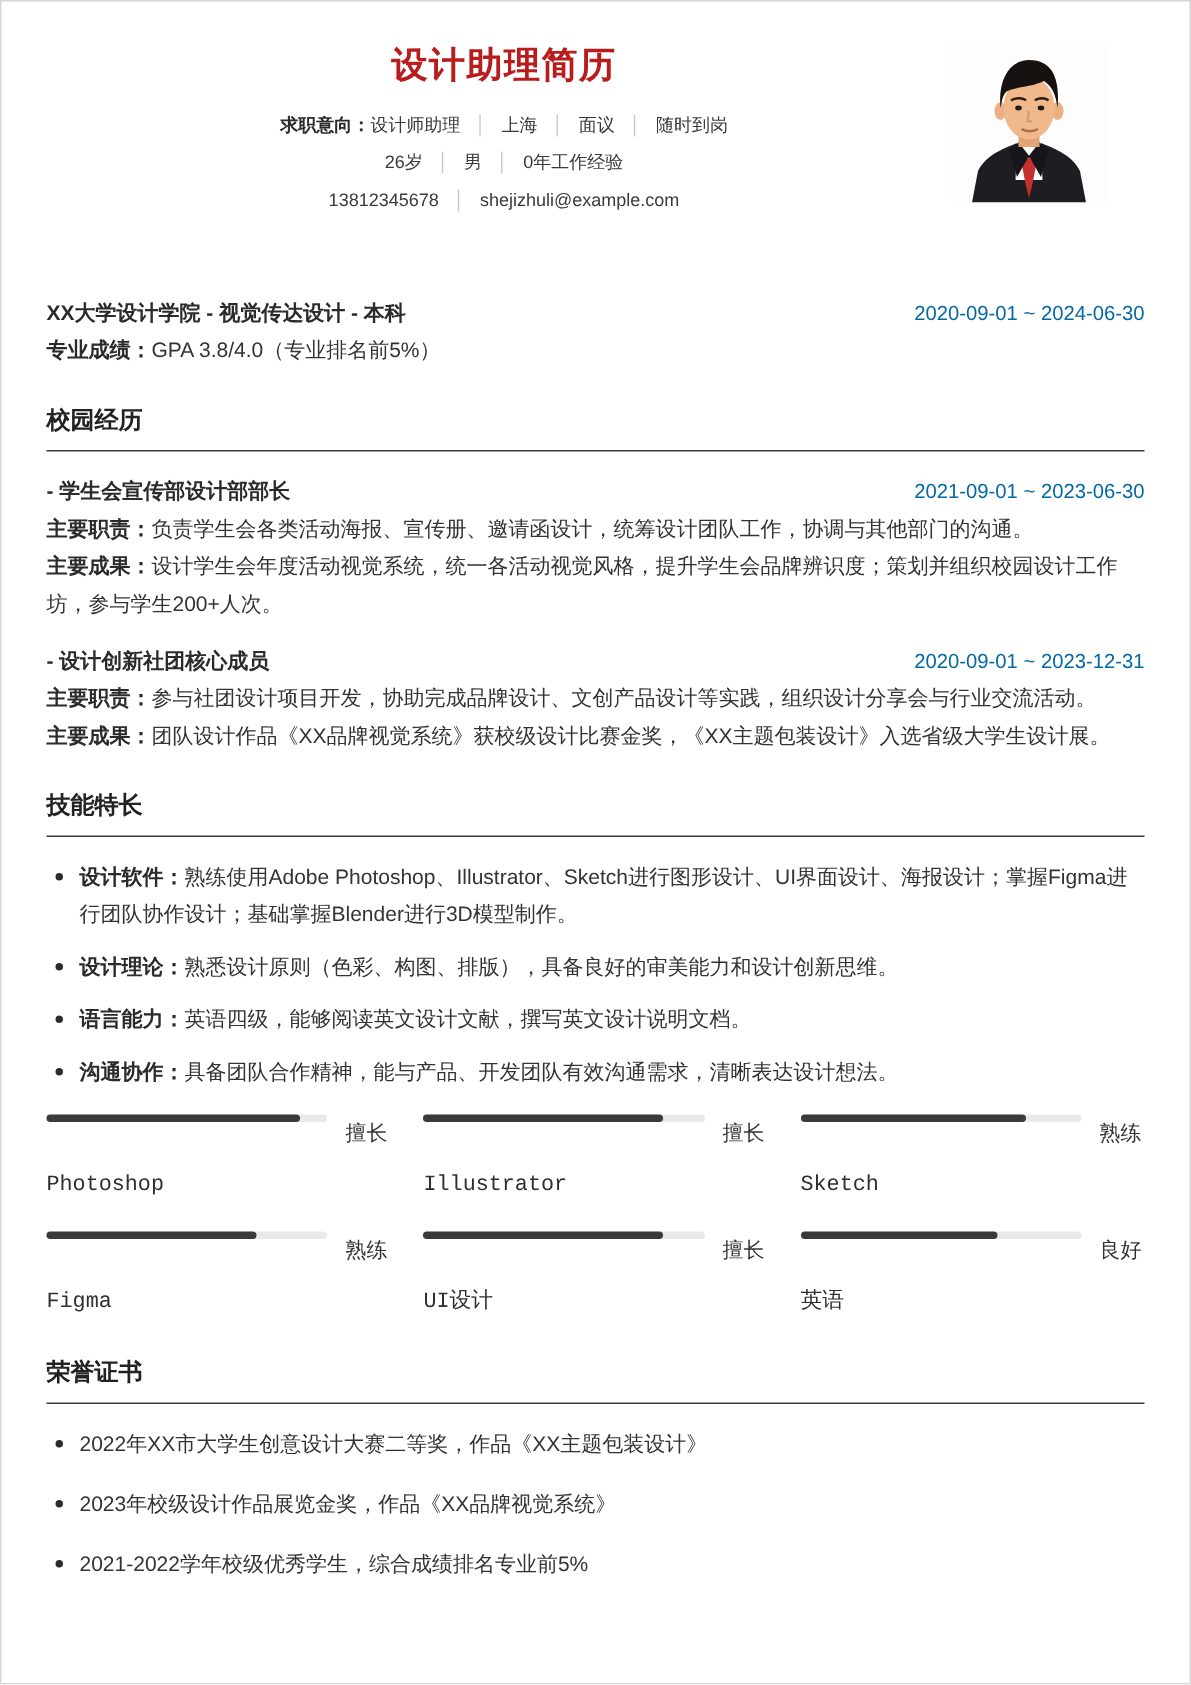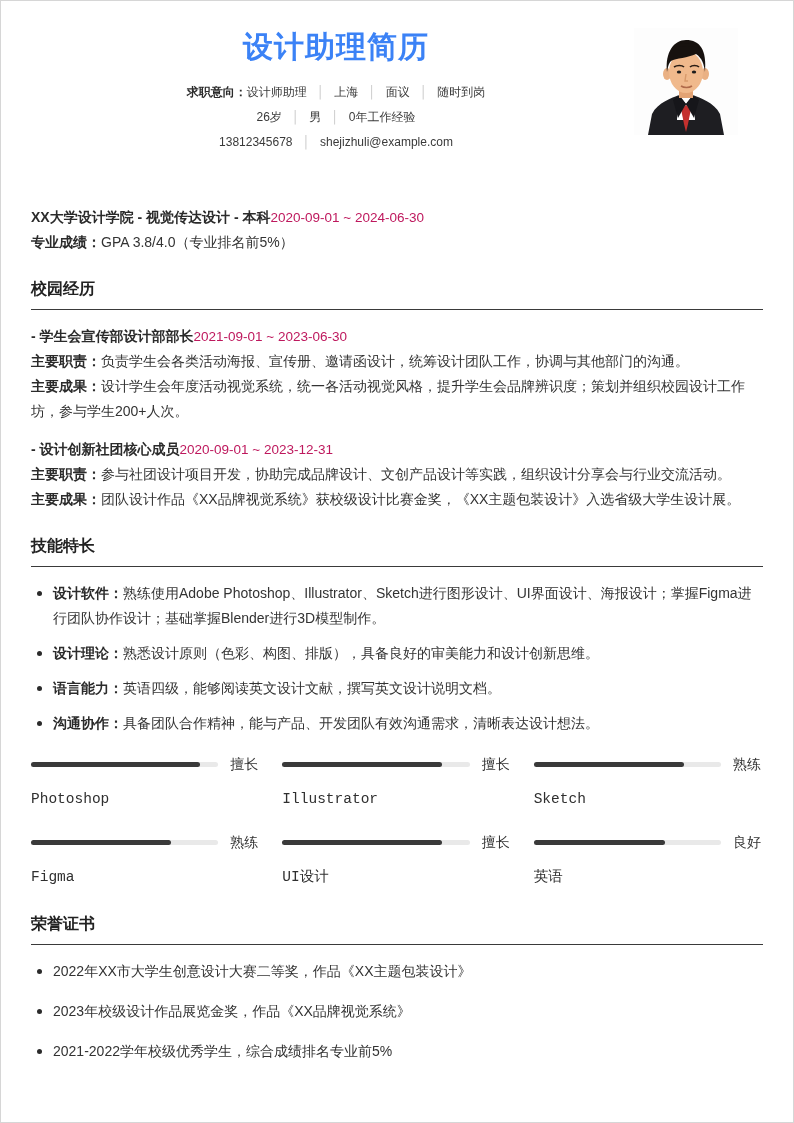--- a/index.html
+++ b/index.html
@@ -11,54 +11,54 @@
     margin: 0 auto;
     background: #ffffff;
     border: 1px solid #d6d6d6;
     color: #333;
     overflow: hidden;
     padding: 26px 30px 0 30px;
   }
   
   .header { position: relative; min-height: 118px; }
   .header-inner { width: 610px; text-align: center; }
-  .resume-title { font-size: 30px; font-weight: bold; color: #3b82f6; letter-spacing: 1px; margin-bottom: 12px; }
+  .resume-title { font-size: 24px; font-weight: bold; color: #b91c1c; letter-spacing: 1px; margin-bottom: 12px; }
   .meta-line { font-size: 12px; color: #3a3a3a; line-height: 25px; }
   .sep { color: #c6c6c6; margin: 0 10px; font-weight: normal; }
   .photo {
     position: absolute; left: 603px; top: 1px;
     width: 104px; height: 107px; background: #fdfdfd;
   }
   
   .section { margin-top: 24px; }
   .section.first { margin-top: 36px; }
   .section-title {
     font-size: 16px; font-weight: bold; color: #222;
     padding-bottom: 9px; border-bottom: 1.5px solid #3a3a3a;
   }
   .section-body { padding-top: 14px; font-size: 14px; line-height: 25px; }
-  .row-split { display: flex; align-items: baseline; }
+  .row-split { display: flex; justify-content: space-between; align-items: baseline; }
   .b { font-weight: bold; color: #2b2b2b; }
-  .date { font-size: 13.5px; color: #be185d; white-space: nowrap; }
+  .date { font-size: 13.5px; color: #0369a1; white-space: nowrap; }
   .para { margin-top: 0px; }
   .exp-item + .exp-item { margin-top: 13px; }
   
   ul.bullets { list-style: none; }
   ul.bullets li { position: relative; padding-left: 22px; margin-bottom: 10px; }
   ul.bullets li::before {
     content: ""; position: absolute; left: 6px; top: 10px;
     width: 5px; height: 5px; border-radius: 50%; background: #2b2b2b;
   }
   ul.bullets.roomy li { margin-bottom: 15px; }
   
   .bars-grid {
     display: grid; grid-template-columns: 1fr 1fr 1fr;
     column-gap: 22px; row-gap: 18px; margin-top: 16px;
   }
-  .skill-bar-row { display: flex; align-items: center; gap: 12px; }
+  .skill-bar-row { display: flex; align-items: flex-start; gap: 12px; }
   .bar-track { flex: 1; height: 5px; border-radius: 3px; background: #e9e9e9; position: relative; }
   .bar-fill { height: 5px; border-radius: 3px; background: #3a3a3a; }
   .bar-level { font-size: 14px; color: #333; white-space: nowrap; width: 30px; }
   .skill-name { font-size: 14.5px; color: #2f2f2f; margin-top: 10px; font-family: Liberation Mono, monospace; }
 </style>
 </head>
 <body>
 
 <div class="page">
 

